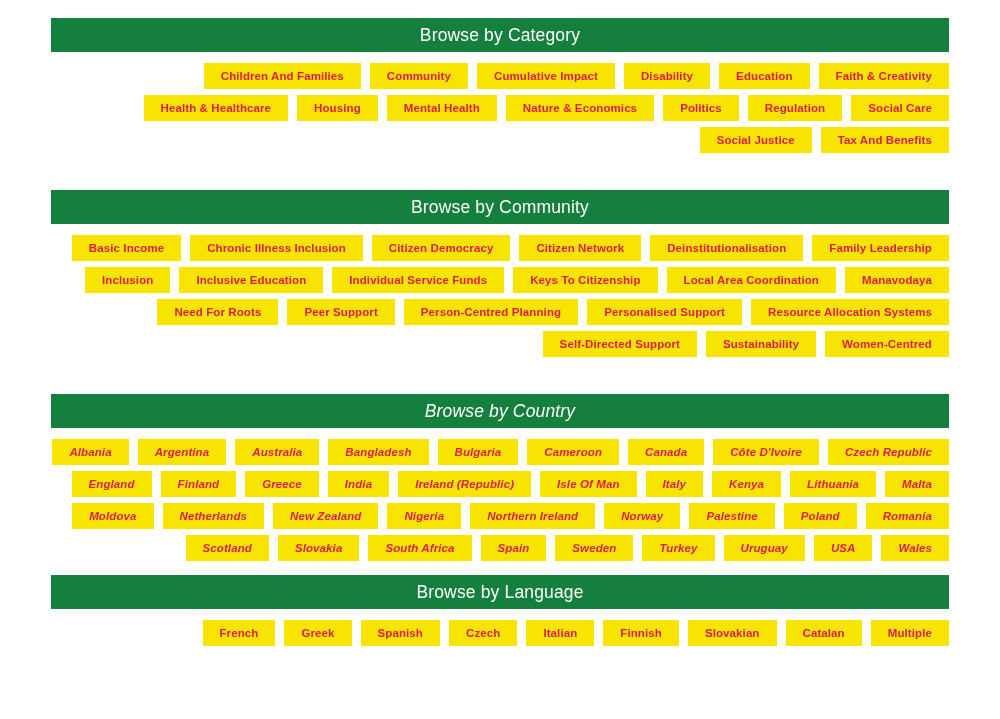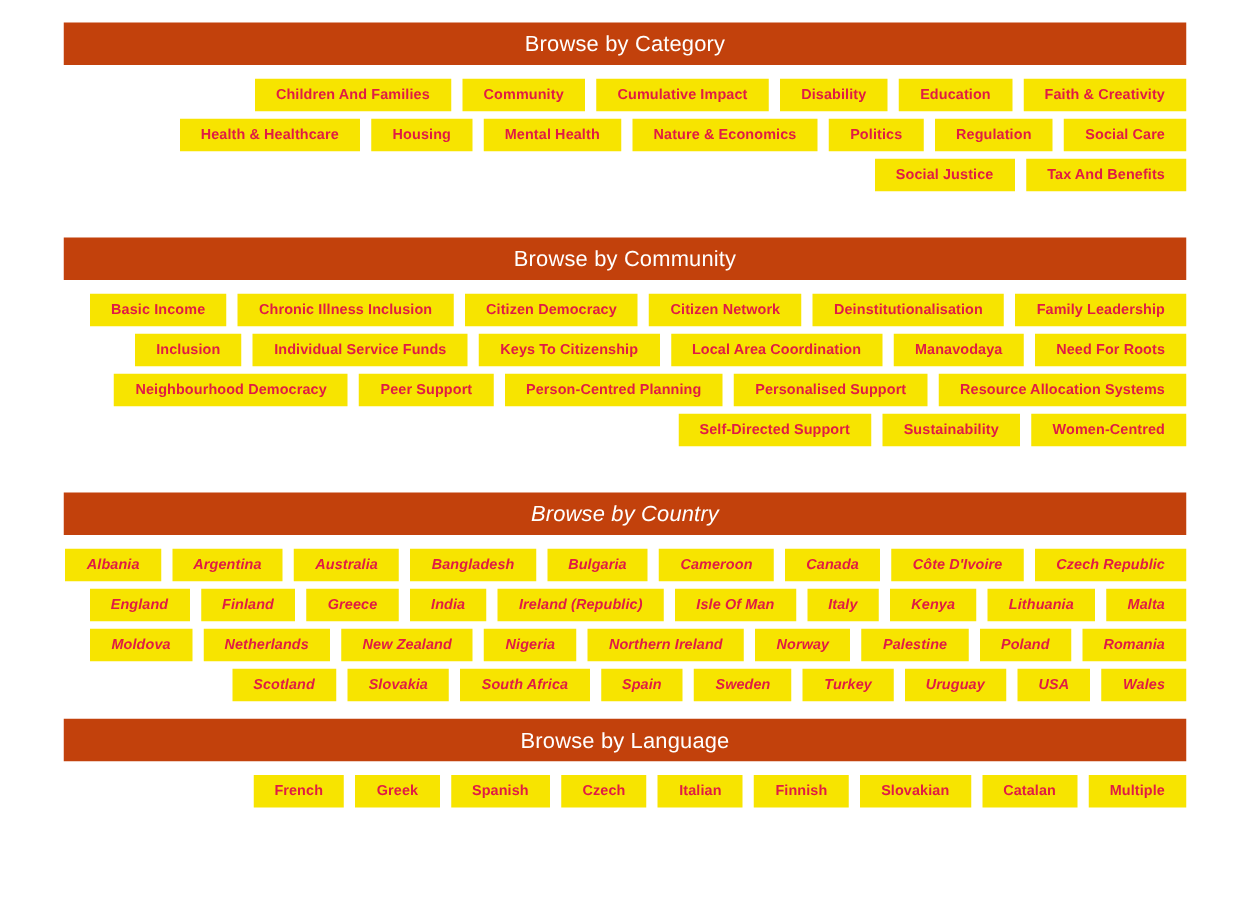--- a/index.html
+++ b/index.html
@@ -18,21 +18,21 @@
     height: 719px;
     position: relative;
     box-sizing: border-box;
   }
   .browse-section {
     width: 898px;
     margin: 0 auto;
     box-sizing: border-box;
   }
   .section-header {
-    background: #c2410c;
+    background: #15803d;
     color: #ffffff;
     text-align: center;
     font-size: 17.5px;
     font-weight: 400;
     letter-spacing: 0.15px;
     line-height: 34px;
     height: 34px;
     width: 100%;
     box-sizing: border-box;
   }
@@ -98,26 +98,26 @@
   <div class="browse-section" id="section-community">
     <div class="section-header">Browse by Community</div>
     <div class="tag-cloud cloud-pad wide">
         <a class="tag">Basic Income</a>
         <a class="tag">Chronic Illness Inclusion</a>
         <a class="tag">Citizen Democracy</a>
         <a class="tag">Citizen Network</a>
         <a class="tag">Deinstitutionalisation</a>
         <a class="tag">Family Leadership</a>
         <a class="tag">Inclusion</a>
+        <a class="tag">Inclusive Education</a>
         <a class="tag">Individual Service Funds</a>
         <a class="tag">Keys To Citizenship</a>
         <a class="tag">Local Area Coordination</a>
         <a class="tag">Manavodaya</a>
         <a class="tag">Need For Roots</a>
-        <a class="tag">Neighbourhood Democracy</a>
         <a class="tag">Peer Support</a>
         <a class="tag">Person-Centred Planning</a>
         <a class="tag">Personalised Support</a>
         <a class="tag">Resource Allocation Systems</a>
         <a class="tag">Self-Directed Support</a>
         <a class="tag">Sustainability</a>
         <a class="tag">Women-Centred</a>
       </div>
   </div>
 

